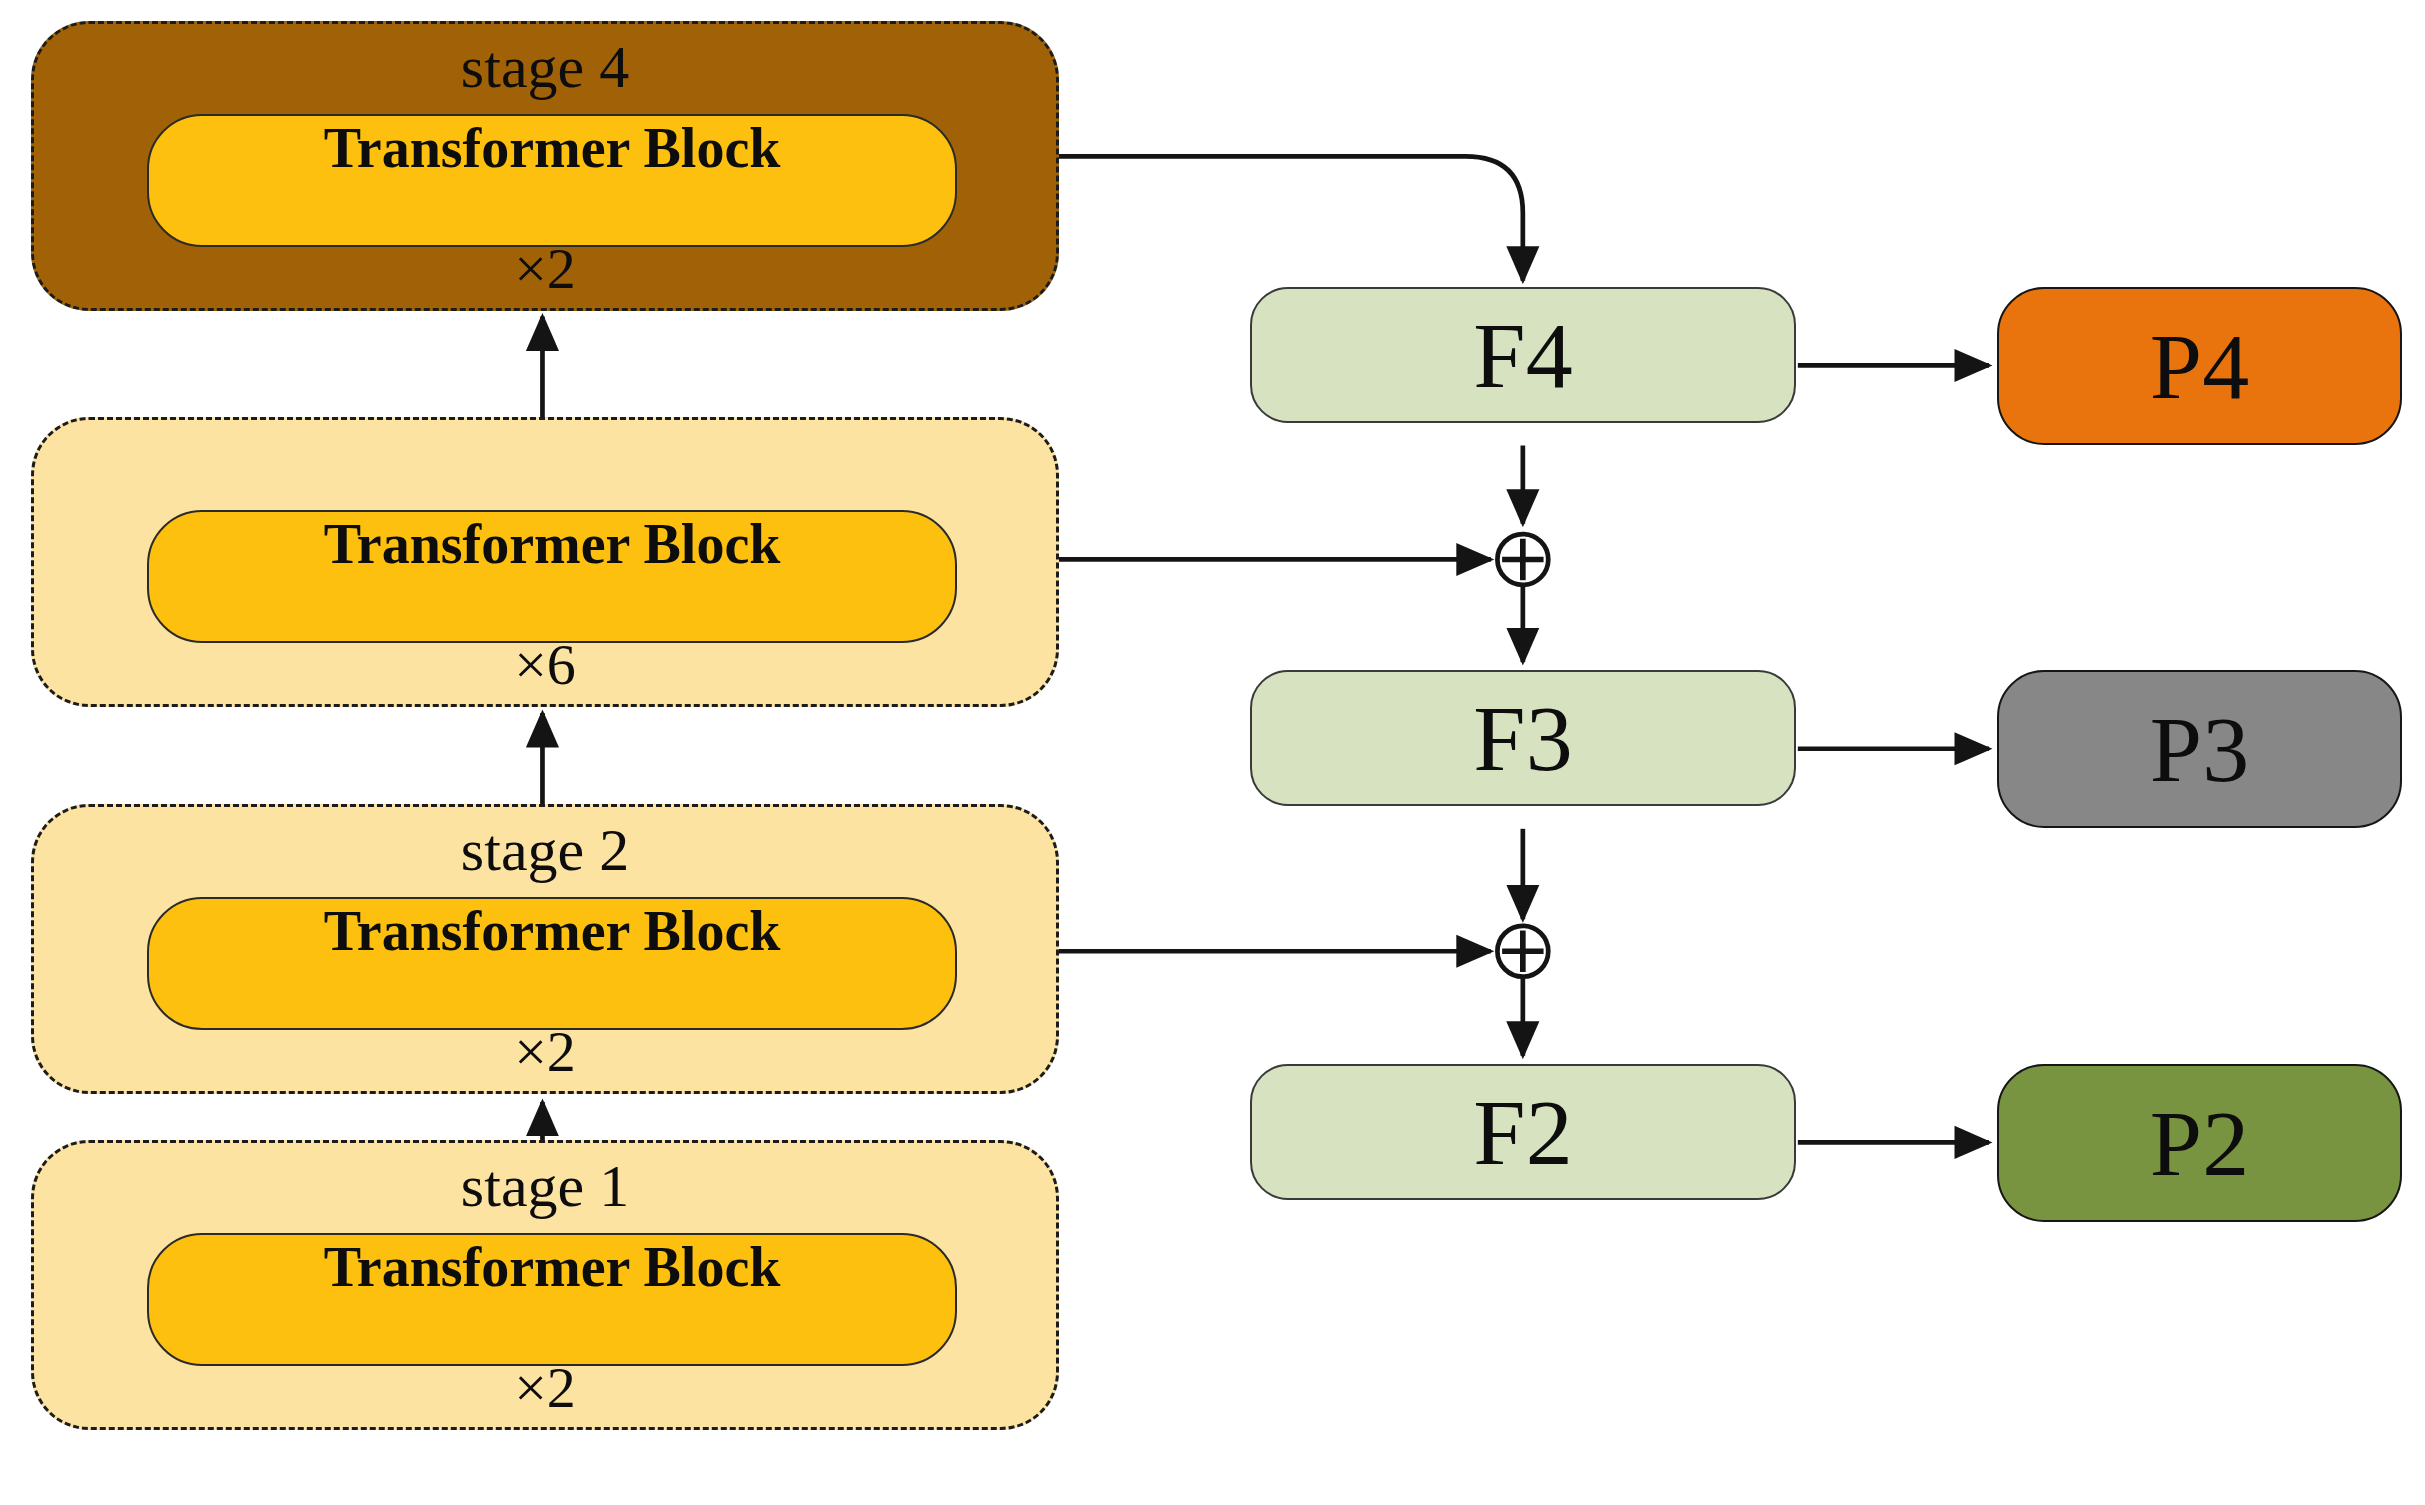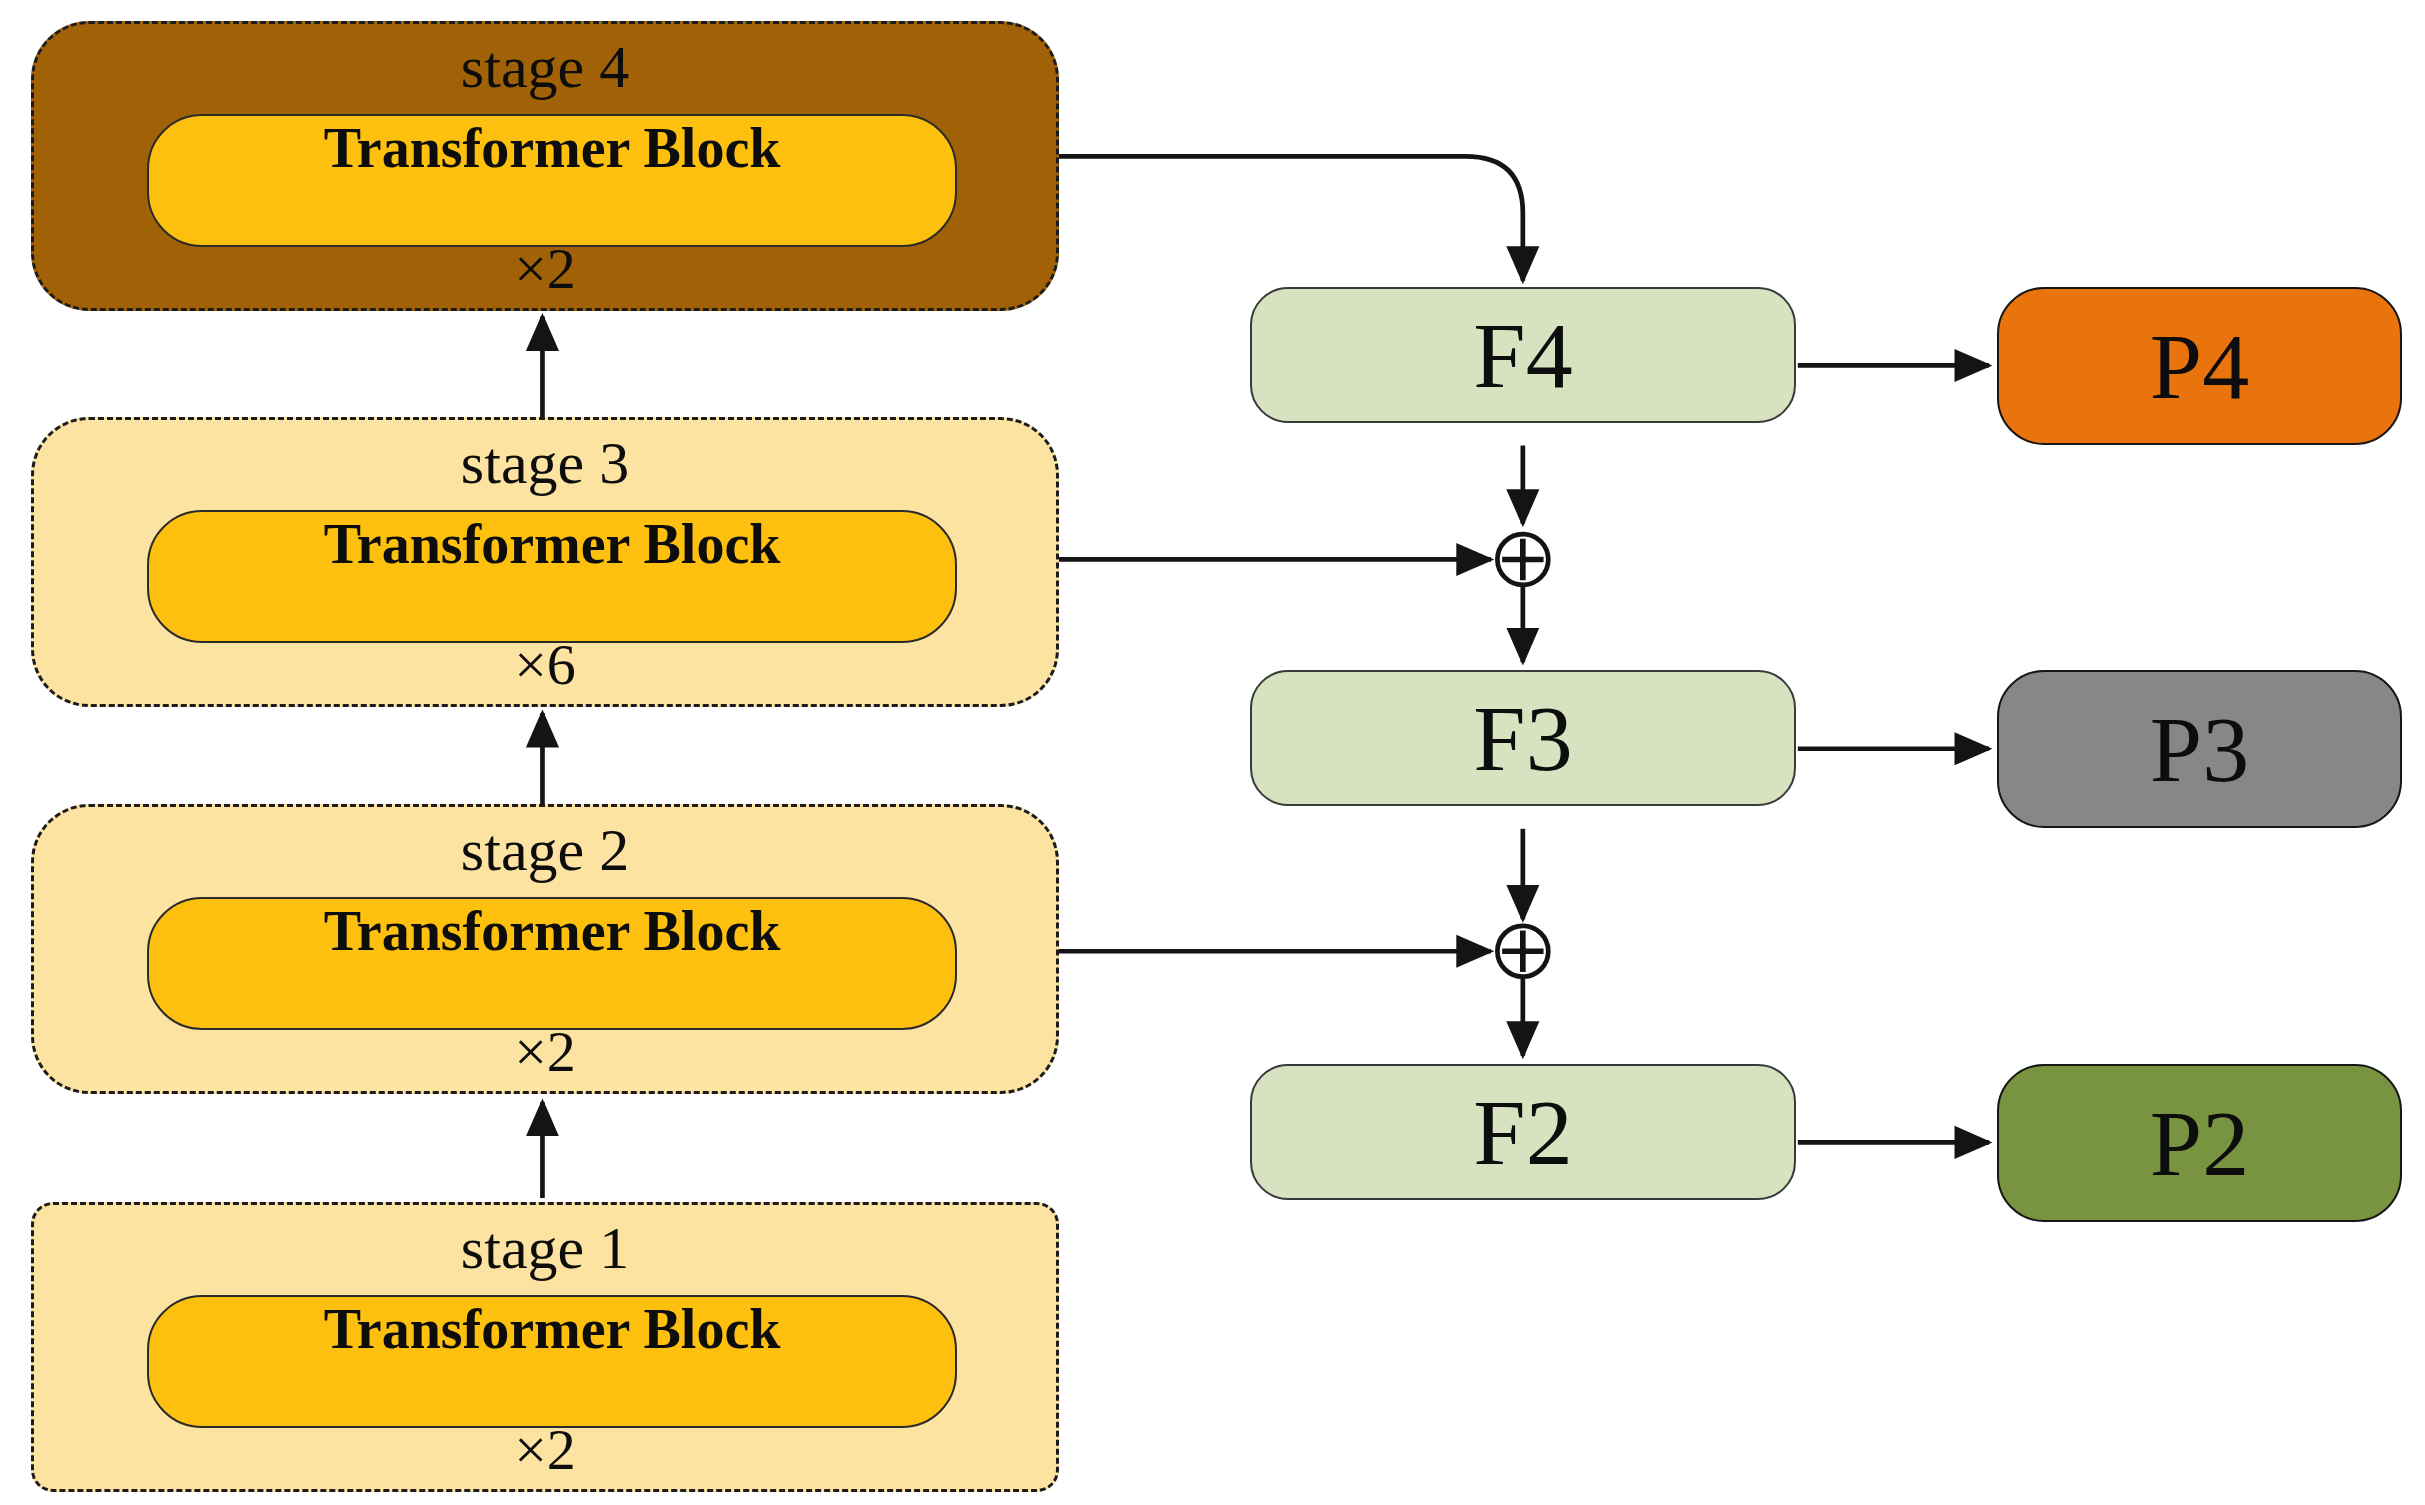--- a/index.html
+++ b/index.html
@@ -94,21 +94,21 @@
     border-radius: 47px;
     display: flex;
     align-items: center;
     justify-content: center;
     font-size: 94px;
     color: #0d0d0d;
   }
   .s4 { top: 21px; }
   .s3 { top: 417px; }
   .s2 { top: 804px; padding-left: 36px; }
-  .s1 { top: 1202px; border-radius: 22px; }
+  .s1 { top: 1140px; }
   .r4 { top: 287px; }
   .r3 { top: 670px; }
   .r2 { top: 1064px; }
 </style>
 </head>
 <body>
 
 <div class="canvas">
 
   <svg class="edges" viewBox="0 0 2576 1599" xmlns="http://www.w3.org/2000/svg">
@@ -149,21 +149,20 @@
 
   <div class="stage s4" style="background-color: #a16207;">
     <div class="stage-label">stage 4</div>
     <div class="block" style="background-color: rgb(253, 192, 15);">
       <span class="block-label">Transformer Block</span>
     </div>
     <div class="mult">×2</div>
   </div>
 
   <div class="stage s3" style="background-color: rgb(252, 227, 161);">
-    <div class="stage-label">stage 3</div>
     <div class="block" style="background-color: rgb(253, 192, 15);">
       <span class="block-label">Transformer Block</span>
     </div>
     <div class="mult">×6</div>
   </div>
 
   <div class="stage s2" style="background-color: rgb(252, 227, 161);">
     <div class="stage-label">stage 2</div>
     <div class="block" style="background-color: rgb(253, 192, 15);">
       <span class="block-label">Transformer Block</span>

